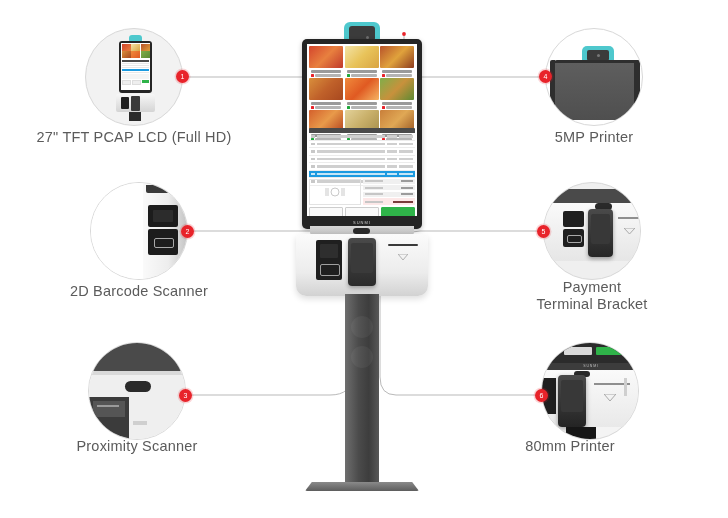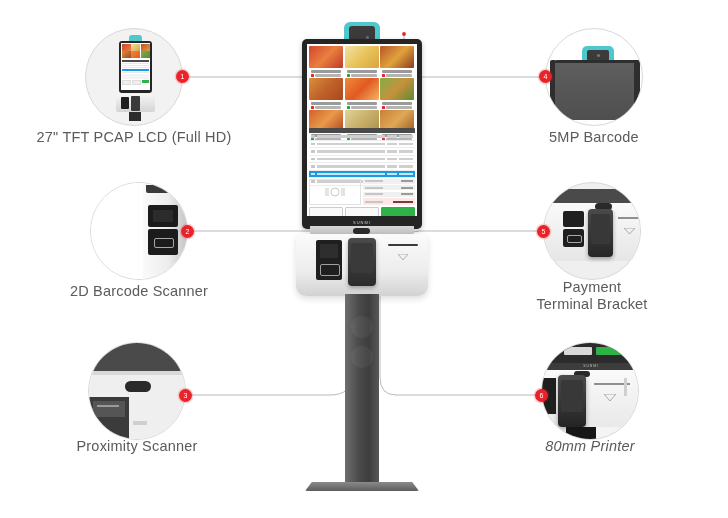--- a/index.html
+++ b/index.html
@@ -449,21 +449,21 @@
     <div class="circle plain" style="left:545px;top:28px;width:98px;height:98px;">
       <div style="position:absolute;left:36px;top:17px;width:32px;height:17px;background:#4ec8cd;border-radius:5px 5px 2px 2px;">
         <div style="position:absolute;left:5px;top:4px;width:22px;height:11px;background:#3b3b3b;border-radius:2px;"></div>
         <div style="position:absolute;left:15px;top:8px;width:3px;height:3px;border-radius:50%;background:#777;"></div>
       </div>
       <div style="position:absolute;left:8px;top:31px;width:84px;height:60px;background:linear-gradient(180deg,#5e5e5e,#4f4f4f);border-radius:3px 3px 0 0;border-top:3px solid #2e2e2e;box-sizing:border-box;"></div>
       <div style="position:absolute;left:4px;top:31px;width:5px;height:58px;background:#2e2e2e;border-radius:2px 0 0 0;"></div>
       <div style="position:absolute;left:88px;top:31px;width:6px;height:58px;background:#2e2e2e;border-radius:0 2px 0 0;"></div>
     </div>
     <div class="badge" style="left:539px;top:70px;">4</div>
-    <div class="label" style="left:504px;top:129px;width:180px;">5MP Barcode</div>
+    <div class="label" style="left:504px;top:129px;width:180px;">5MP Printer</div>
   </div>
 
   <div class="callout">
     <div class="circle" style="left:543px;top:182px;width:98px;height:98px;background:#efefef;">
       <div style="position:absolute;left:0;top:6px;width:98px;height:14px;background:#4a4a4a;border-radius:0 0 4px 4px;"></div>
       <div style="position:absolute;left:0;top:20px;width:98px;height:58px;background:linear-gradient(180deg,#fafafa,#e6e6e6);"></div>
       <div style="position:absolute;left:51px;top:20px;width:17px;height:7px;border-radius:4px;background:#2a2a2a;"></div>
       <div style="position:absolute;left:19px;top:28px;width:21px;height:16px;background:#1f1f1f;border-radius:2px;"></div>
       <div style="position:absolute;left:19px;top:46px;width:21px;height:18px;background:#1f1f1f;border-radius:2px;">
         <div style="position:absolute;left:4px;top:6px;width:13px;height:6px;border:1.4px solid #a8a8a8;border-radius:2px;"></div>
@@ -494,16 +494,16 @@
         <div style="position:absolute;left:3px;top:5px;width:22px;height:32px;background:#383838;border-radius:2px;"></div>
       </div>
       <div style="position:absolute;left:52px;top:40px;width:36px;height:2px;background:#8f8f8f;"></div>
       <svg style="position:absolute;left:62px;top:51px;" width="12" height="8" viewBox="0 0 12 8">
         <path d="M0 0h12L6 7z" fill="none" stroke="#a8a8a8" stroke-width="1"></path>
       </svg>
       <div style="position:absolute;left:82px;top:35px;width:3px;height:18px;background:#cfcfcf;"></div>
       <div style="position:absolute;left:24px;top:84px;width:30px;height:14px;background:#161616;"></div>
     </div>
     <div class="badge" style="left:535px;top:389px;">6</div>
-    <div class="label" style="left:500px;top:438px;width:180px;font-style:italic;">80mm Printer</div>
+    <div class="label" style="left:480px;top:438px;width:180px;">80mm Printer</div>
   </div>
 
 </div>
 
 </body></html>

